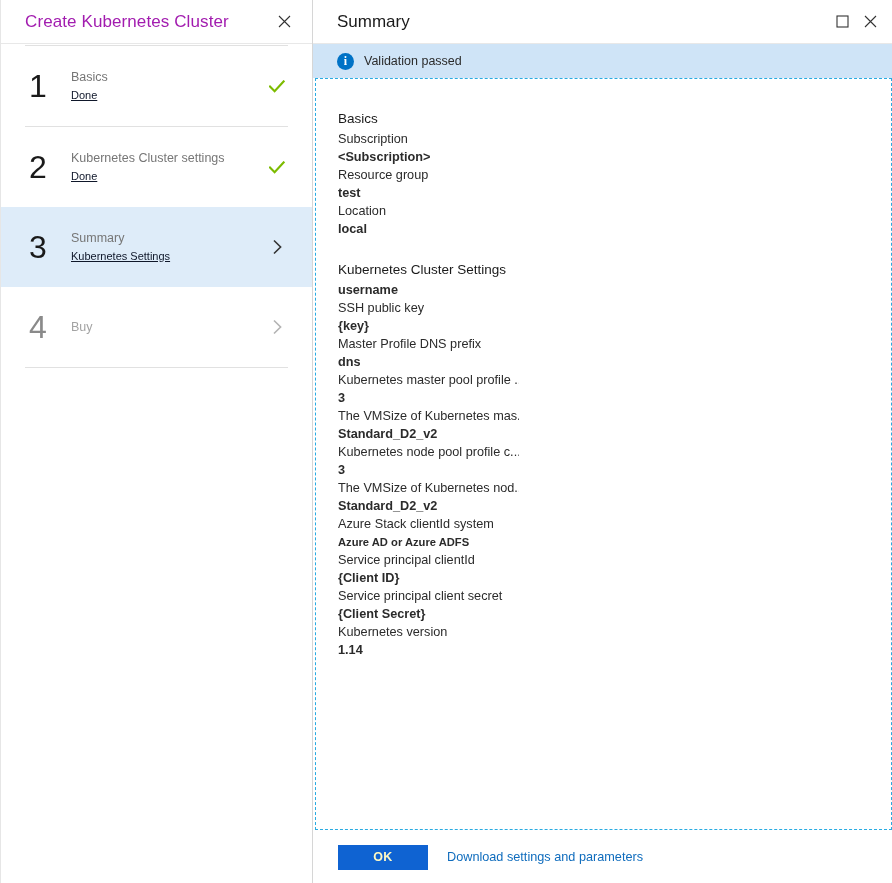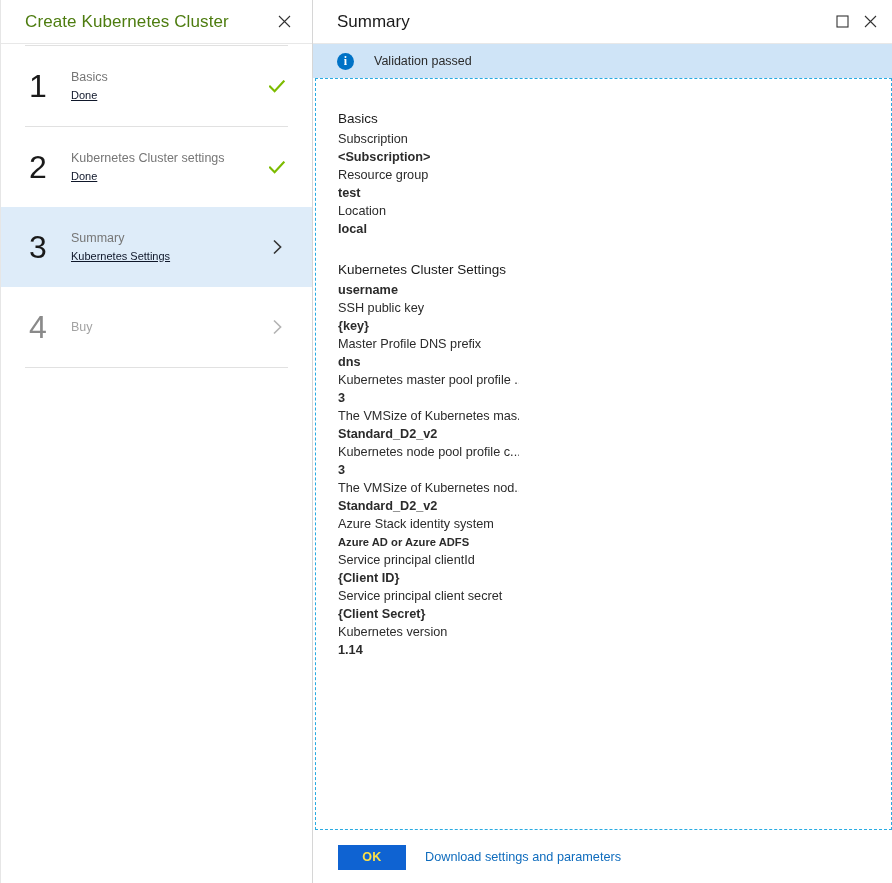--- a/index.html
+++ b/index.html
@@ -38,21 +38,21 @@
   .wizard-header {
     height: 44px;
     box-sizing: border-box;
     display: flex;
     align-items: center;
     padding: 0 14px 0 24px;
     border-bottom: 1px solid #e8e8e8;
   }
   .wizard-title {
     font-size: 17px;
-    color: #4d7c0f;
+    color: #a21caf;
     font-weight: 400;
     letter-spacing: .1px;
     flex: 1;
     white-space: nowrap;
   }
   .icon-btn {
     width: 28px;
     height: 28px;
     display: flex;
     align-items: center;
@@ -170,21 +170,21 @@
     font-family: "Liberation Serif", serif;
     display: flex;
     align-items: center;
     justify-content: center;
     flex: none;
     line-height: 1;
   }
   .validation-text {
     font-size: 12.5px;
     color: #2b2b2b;
-    margin-left: 20px;
+    margin-left: 10px;
     white-space: nowrap;
   }
 
   
   .content-frame {
     position: absolute;
     left: 2px;
     right: 0;
     top: 78px;
     bottom: 53px;
@@ -233,24 +233,24 @@
     right: 0;
     bottom: 0;
     height: 52px;
     background: #ffffff;
     display: flex;
     align-items: center;
     padding-left: 25px;
     box-sizing: border-box;
   }
   .ok-button {
-    width: 68px;
+    width: 90px;
     height: 25px;
     background: #0f63d2;
-    color: #fde047;
+    color: #fef9c3;
     font-size: 12.5px;
     font-weight: bold;
     letter-spacing: .4px;
     border: none;
     cursor: pointer;
     font-family: "Liberation Sans", sans-serif;
     display: flex;
     align-items: center;
     justify-content: center;
     padding: 0;
@@ -405,21 +405,21 @@
           </div>
           <div class="kv-row">
             <div class="kv-key">Kubernetes node pool profile c...</div>
             <div class="kv-val">3</div>
           </div>
           <div class="kv-row">
             <div class="kv-key">The VMSize of Kubernetes nod...</div>
             <div class="kv-val">Standard_D2_v2</div>
           </div>
           <div class="kv-row">
-            <div class="kv-key">Azure Stack identity system</div>
+            <div class="kv-key">Azure Stack clientId system</div>
             <div class="kv-val small">Azure AD or Azure ADFS</div>
           </div>
           <div class="kv-row">
             <div class="kv-key">Service principal clientId</div>
             <div class="kv-val">{Client ID}</div>
           </div>
           <div class="kv-row">
             <div class="kv-key">Service principal client secret</div>
             <div class="kv-val">{Client Secret}</div>
           </div>

